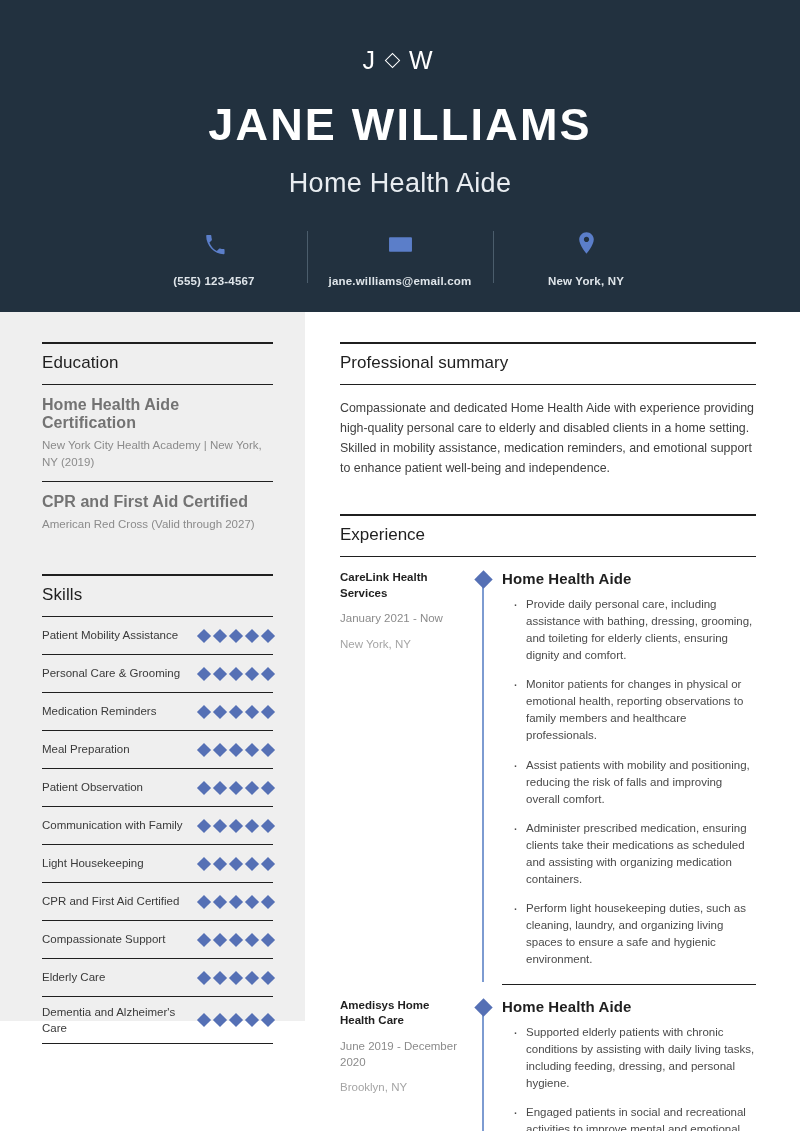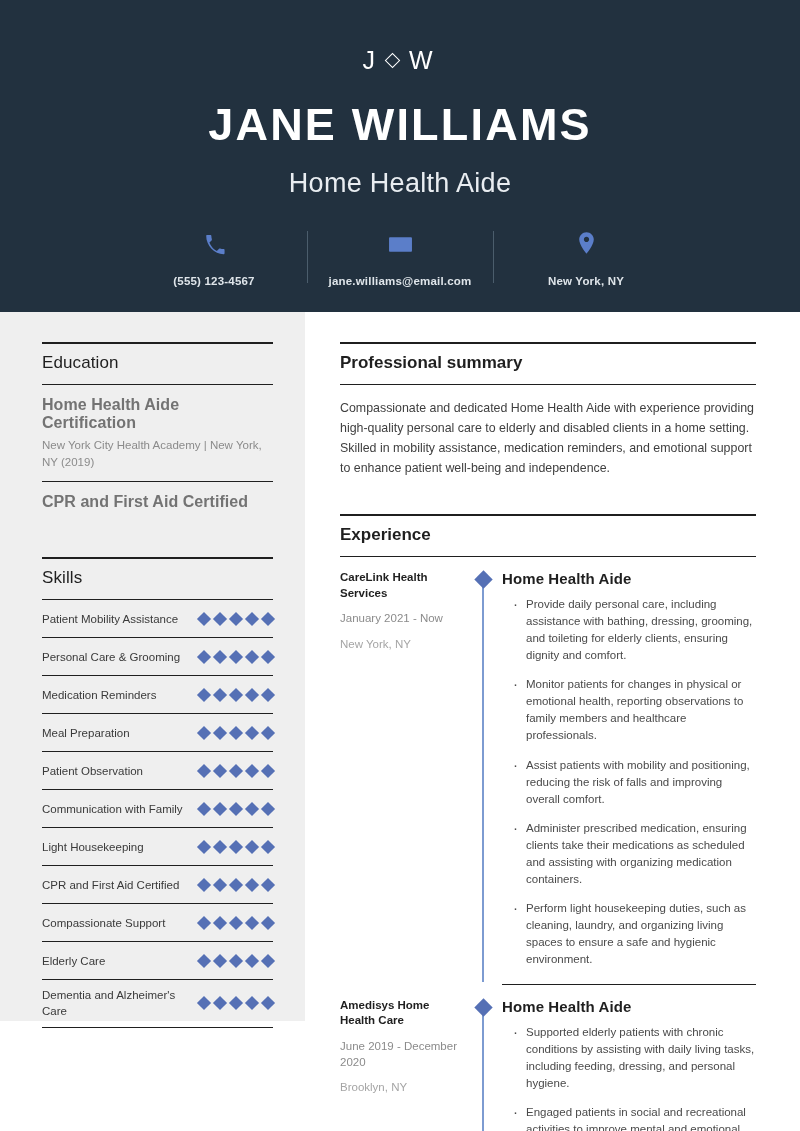--- a/index.html
+++ b/index.html
@@ -169,21 +169,21 @@
   }
 
   
   .main {
     flex: 1;
     background: #ffffff;
     padding: 30px 44px 0 35px;
   }
   .main-section-title {
     font-size: 17px;
-    font-weight: 700;
+    font-weight: 400;
     color: #1f1f1f;
     padding: 9px 0 11px 0;
     border-top: 2px solid #1f1f1f;
     border-bottom: 1.5px solid #1f1f1f;
   }
   .summary-text {
     font-size: 12.4px;
     line-height: 1.62;
     color: #3f3f3f;
     padding: 13px 0 0 0;
@@ -334,20 +334,21 @@
 
       <div class="side-section-title">Education</div>
 
       <div class="edu-list">
         <div class="edu-item">
           <div class="edu-degree">Home Health Aide Certification</div>
           <div class="edu-meta">New York City Health Academy | New York, NY (2019)</div>
         </div>
         <div class="edu-item">
           <div class="edu-degree">CPR and First Aid Certified</div>
+          <div class="edu-meta">American Red Cross (Valid through 2027)</div>
         </div>
       </div>
 
       <div class="side-section-title">Skills</div>
 
       <div class="skills-list" id="skills-list">
           <div class="skill-row">
             <div class="skill-name">Patient Mobility Assistance</div>
             <div class="skill-dots">
               <span class="dot"></span>

